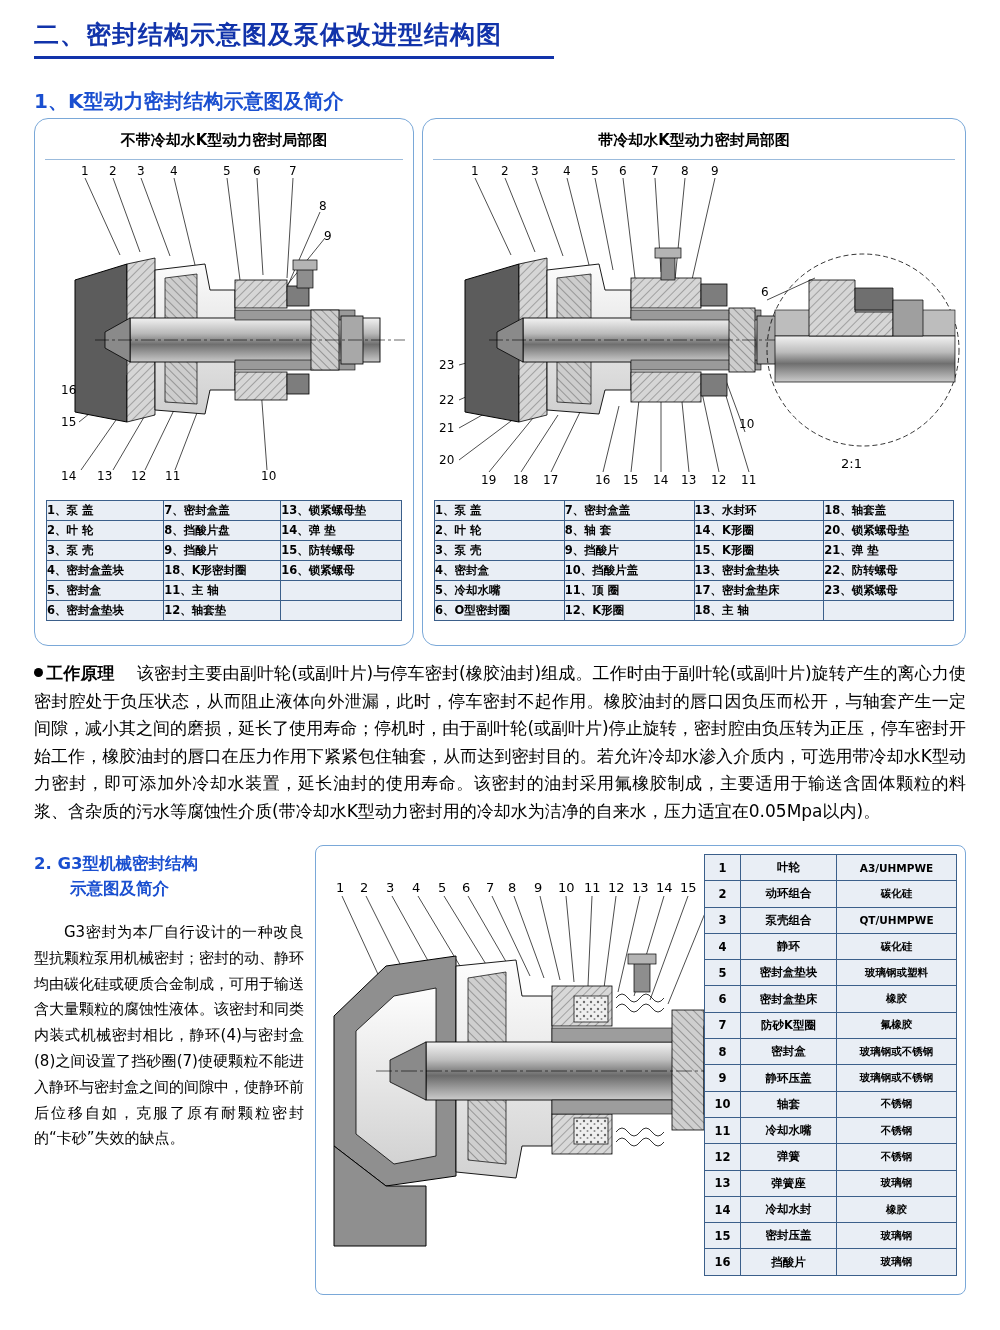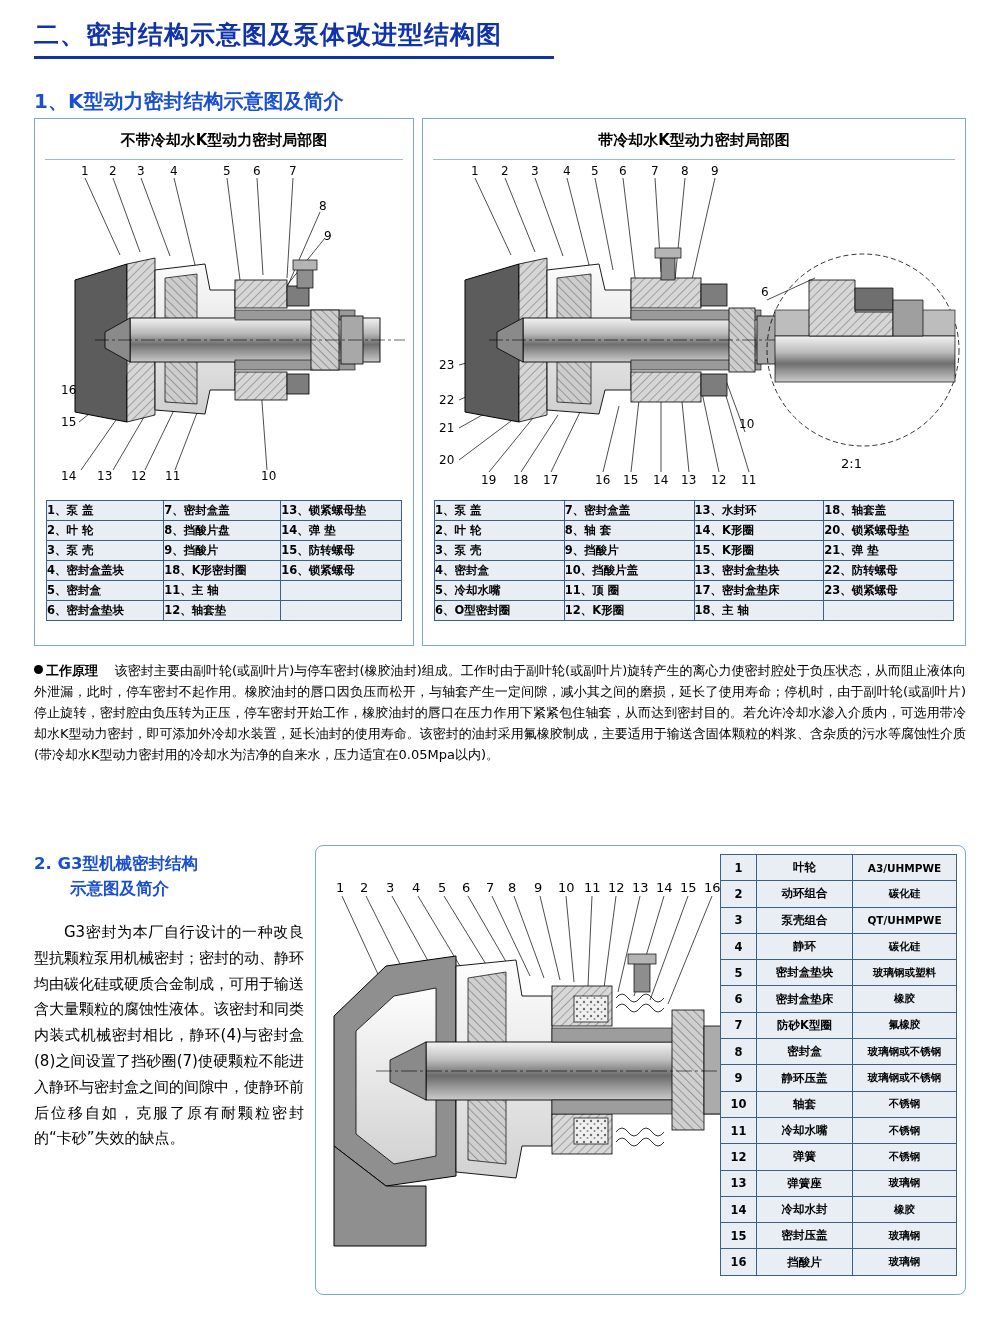--- a/index.html
+++ b/index.html
@@ -27,21 +27,21 @@
   }
   .h2 {
     position:absolute; font-size:20px; font-weight:bold; color:#1a4fd0;
     white-space:nowrap;
   }
 
   
   .figbox {
     position:absolute;
     border:1.5px solid #7aa8d8;
-    border-radius:0;
+    border-radius:14px;
     background:#fff;
   }
   .figtitle {
     text-align:center;
     font-size:15px;
     font-weight:bold;
     color:#000;
     margin-top:12px;
   }
   .figdivider {
@@ -70,21 +70,21 @@
     white-space:nowrap;
     overflow:hidden;
     font-weight:bold;
     background:#e9eef5;
   }
   table.parts td.empty { background:#e9eef5; }
 
   
   .para {
     position:absolute;
-    font-size:13px;
+    font-size:17px;
     line-height:1.62;
     text-align:justify;
     color:#000;
   }
   .para b.lead { font-weight:bold; }
   .bullet {
     display:inline-block;
     width:9px;height:9px;border-radius:50%;
     background:#000;margin-right:3px;
     vertical-align:middle;
@@ -122,21 +122,21 @@
     height:26.3px;
     padding:0 3px;
     text-align:center;
     font-weight:bold;
     background:#e9eef5;
     white-space:nowrap;
     overflow:hidden;
   }
   td.c-no { width:36px; }
   td.c-name { width:96px; }
-  td.c-mat { width:104px; font-size:10.5px;margin-left:35px; }
+  td.c-mat { width:120px; font-size:10.5px;margin-left:35px; }
 </style>
 </head>
 <body>
 
 <div class="page">
 
   <div class="h1">二、密封结构示意图及泵体改进型结构图</div>
   <div class="h1-underline"></div>
 
   <div class="h2" style="left:34px; top:88px;">1、K型动力密封结构示意图及简介</div>

